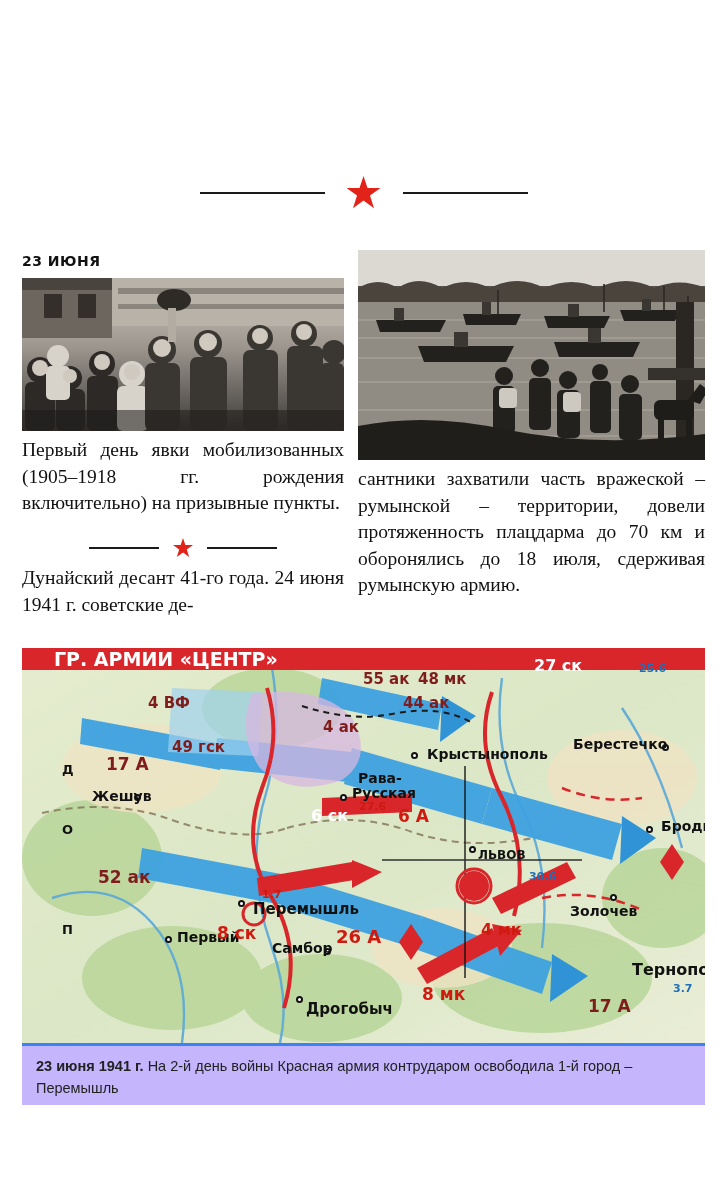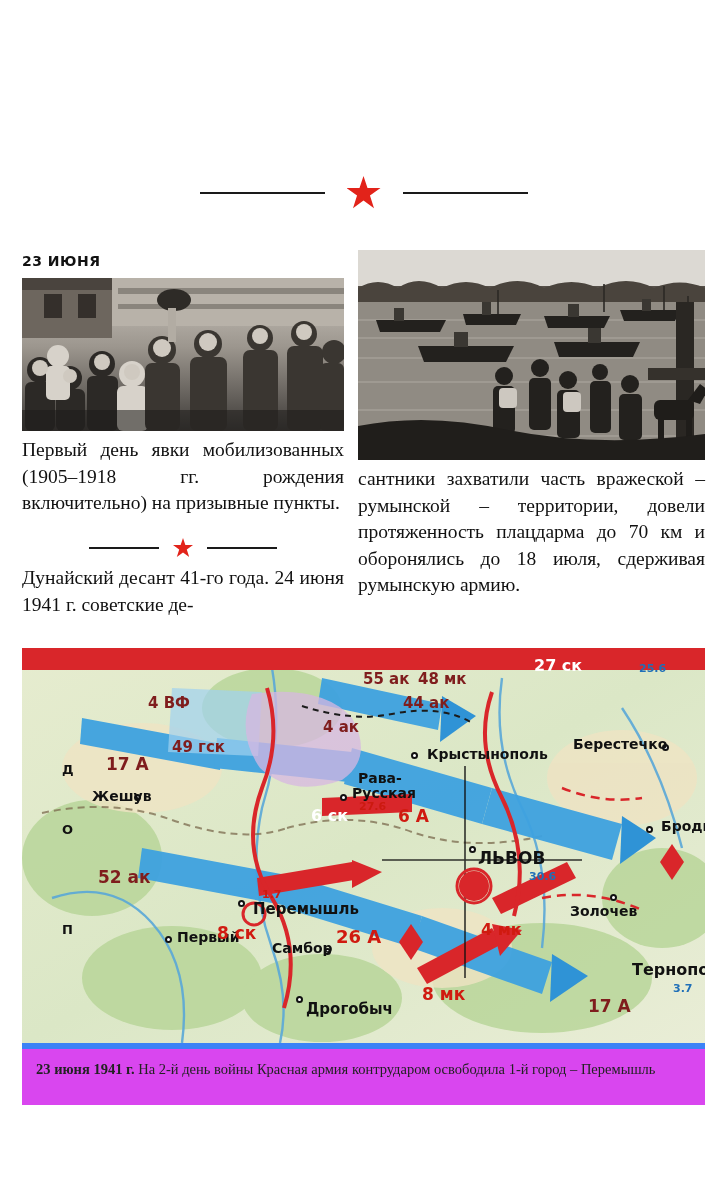--- a/index.html
+++ b/index.html
@@ -144,25 +144,25 @@
     height: 395px;
     overflow: hidden;
     background: #dfe9d2;
   }
   .map-caption {
     position: absolute;
     left: 22px;
     top: 1043px;
     width: 683px;
     height: 62px;
-    background: #d946ef;
-    border-top: 6px solid #3b82f6;
+    background: #c4b5fd;
+    border-top: 3px solid #3b82f6;
     box-sizing: border-box;
     padding: 10px 14px 0 14px;
-    font-family: Liberation Serif, serif;
+    font-family: Liberation Sans, sans-serif;
     font-size: 14.5px;
     line-height: 1.5;
     color: #222;
   }
   .map-caption b { font-weight: bold; }
 
   
   .m-abs { position: absolute; }
   .m-label {
     font-family: "DejaVu Sans", sans-serif;
@@ -486,20 +486,21 @@
       </g>
 
       <g fill="none" stroke="#d9262a" stroke-width="3">
         <circle cx="232" cy="266" r="11"></circle>
         <circle cx="452" cy="238" r="17"></circle>
       </g>
     </svg>
 
     
     <div class="hdr-bar"></div>
+    <div class="m-abs m-label" style="left:32px; top:0px; font-size:19px; color:#fff;">ГР. АРМИИ «ЦЕНТР»</div>
 
     
     <div class="city-dot" style="left:112px; top:146px;"></div>
     <div class="city-dot" style="left:389px; top:104px;"></div>
     <div class="city-dot" style="left:318px; top:146px;"></div>
     <div class="city-dot" style="left:640px; top:96px;"></div>
     <div class="city-dot" style="left:624px; top:178px;"></div>
     <div class="city-dot" style="left:447px; top:198px;"></div>
     <div class="city-dot" style="left:588px; top:246px;"></div>
     <div class="city-dot" style="left:216px; top:252px;"></div>
@@ -507,21 +508,21 @@
     <div class="city-dot" style="left:302px; top:300px;"></div>
     <div class="city-dot" style="left:274px; top:348px;"></div>
 
     
     <div class="m-abs m-city" style="left:70px; top:140px;">Жешув</div>
     <div class="m-abs m-city" style="left:405px; top:98px;">Крыстынополь</div>
     <div class="m-abs m-city" style="left:336px; top:122px;">Рава-</div>
     <div class="m-abs m-city" style="left:330px; top:137px;">Русская</div>
     <div class="m-abs m-city" style="left:551px; top:88px;">Берестечко</div>
     <div class="m-abs m-city" style="left:639px; top:170px;">Броды</div>
-    <div class="m-abs m-city" style="left:456px; top:200px; font-size:17px;">ЛЬВОВ</div>
+    <div class="m-abs m-city" style="left:456px; top:200px; font-size:12px;">ЛЬВОВ</div>
     <div class="m-abs m-city" style="left:548px; top:255px;">Золочев</div>
     <div class="m-abs m-city" style="left:231px; top:252px; font-size:15px;">Перемышль</div>
     <div class="m-abs m-city" style="left:155px; top:281px;">Первый</div>
     <div class="m-abs m-city" style="left:250px; top:292px;">Самбор</div>
     <div class="m-abs m-city" style="left:284px; top:352px; font-size:15px;">Дрогобыч</div>
     <div class="m-abs m-city" style="left:610px; top:312px; font-size:16px;">Тернополь</div>
 
     
     <div class="m-abs m-label m-unit-blue" style="left:126px; top:46px;">4 ВФ</div>
     <div class="m-abs m-label m-unit-blue" style="left:341px; top:22px;">55 ак</div>

